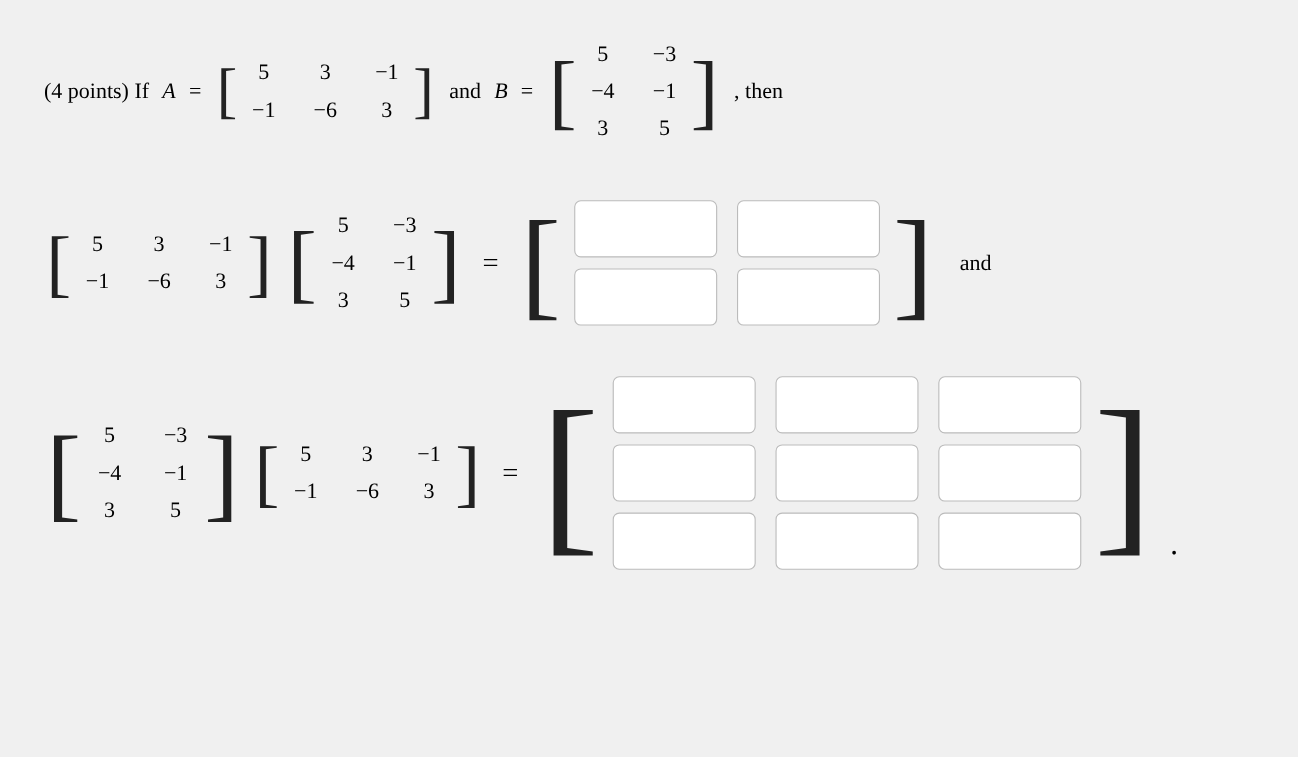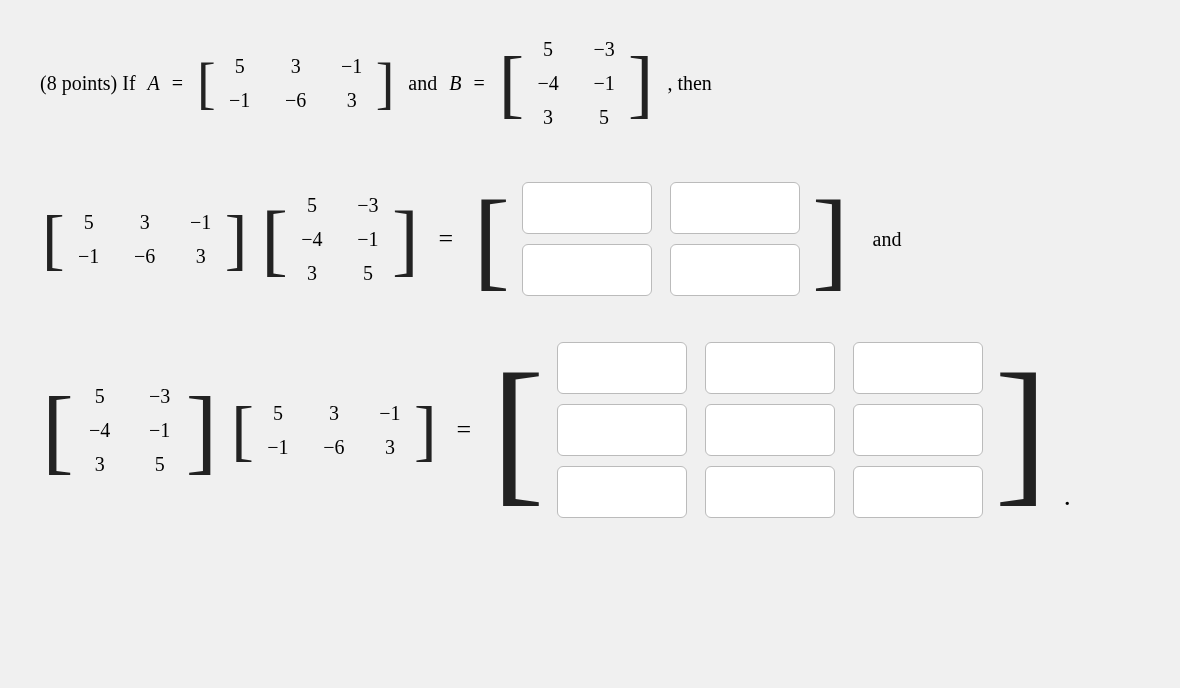--- a/index.html
+++ b/index.html
@@ -129,21 +129,21 @@
       font-weight: 100;
       line-height: 1;
       color: #222;
       margin: 0 2px;
     }
   </style>
 </head>
 <body>
 
 <div class="problem-statement">
-  <span>(8 points) If</span>
+  <span>(4 points) If</span>
   <span><i>A</i></span>
   <span>=</span>
 
   <div class="matrix-wrap">
     <span class="bracket-left">[</span>
     <div class="matrix-body matrix-2x3">
       <span class="cell">5</span>
       <span class="cell">3</span>
       <span class="cell">−1</span>
       <span class="cell">−1</span>

